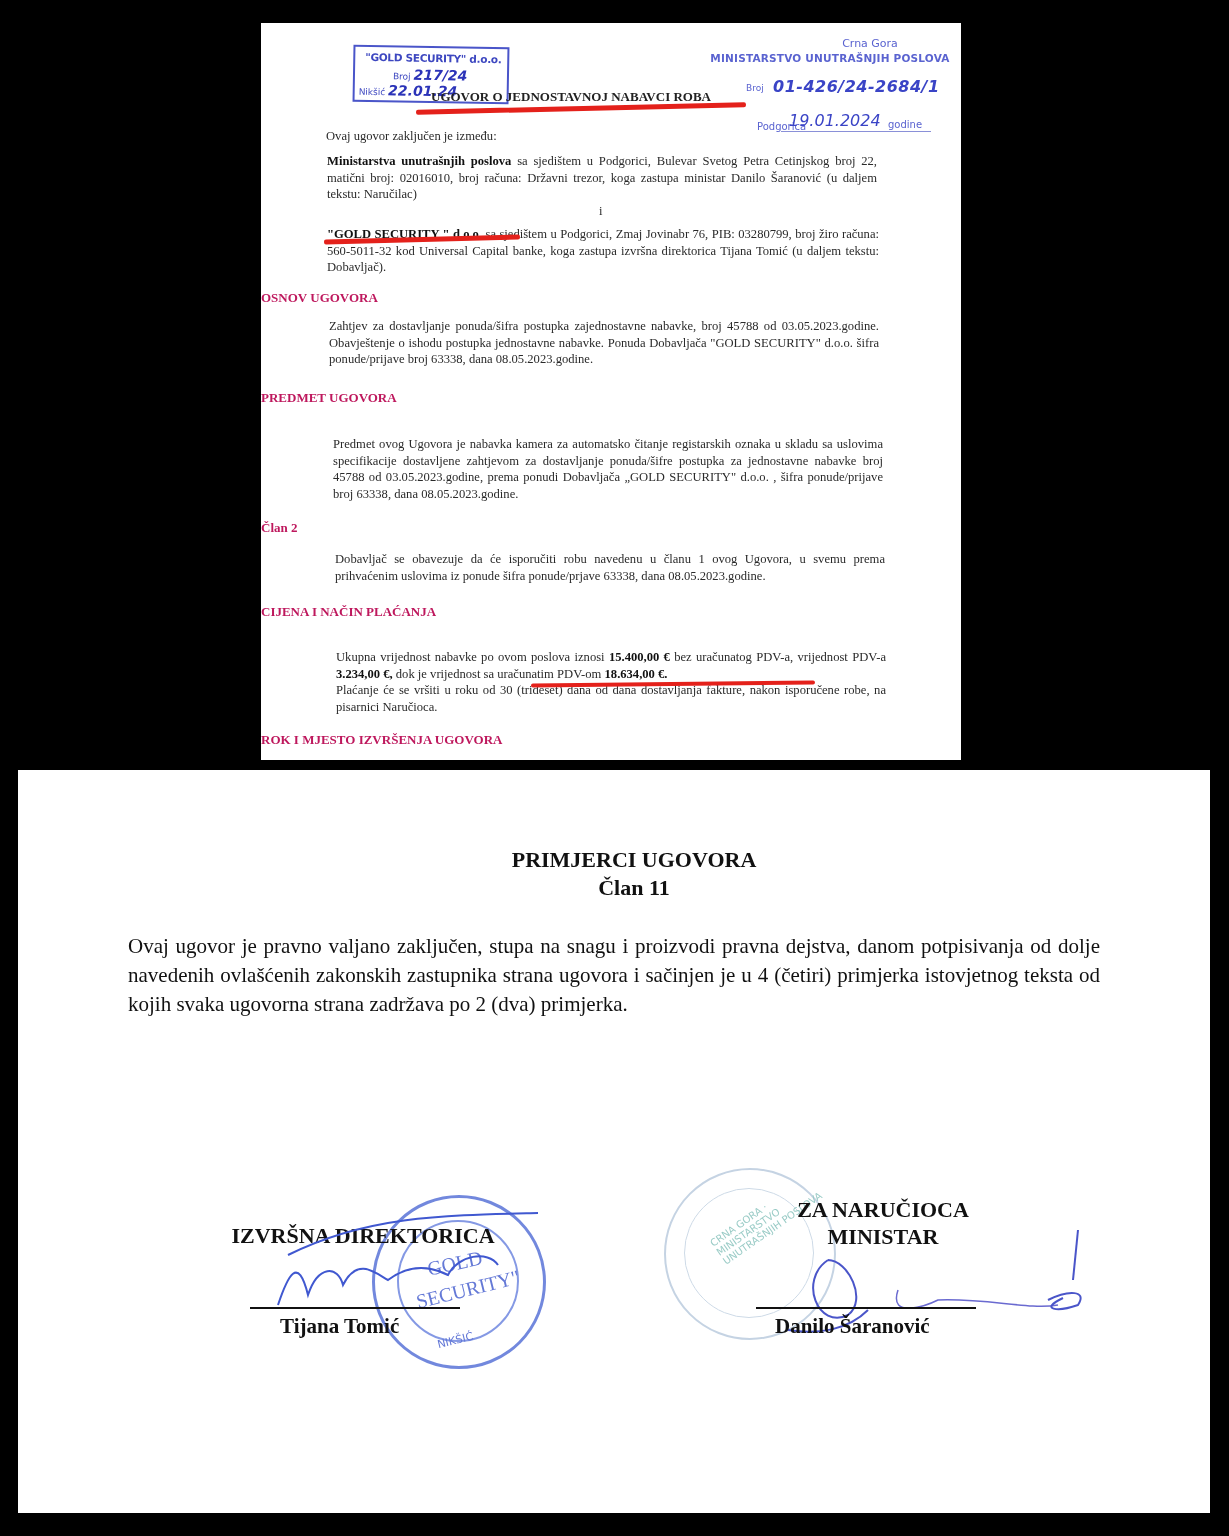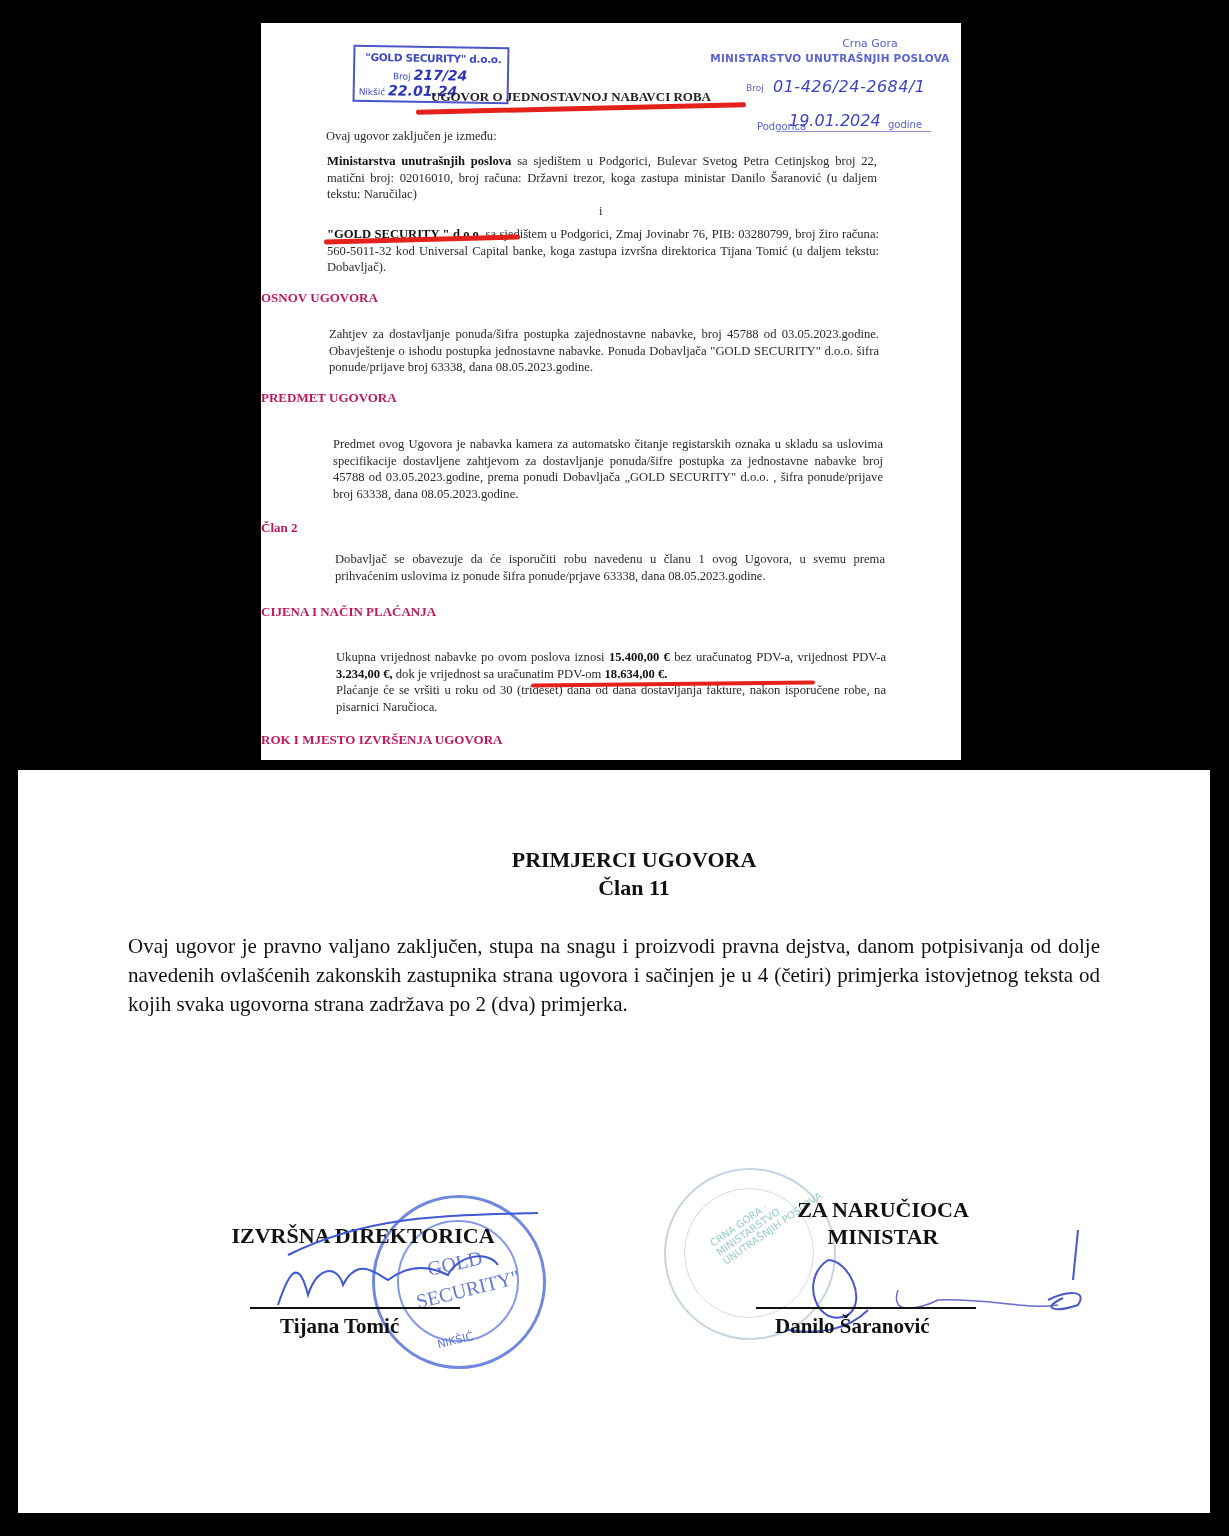--- a/index.html
+++ b/index.html
@@ -62,42 +62,42 @@
     </span>
   </div>
 
   <div class="min-stamp">
     <div class="cg">Crna Gora</div>
     <div class="ms">MINISTARSTVO UNUTRAŠNJIH POSLOVA</div>
   </div>
   <div class="abs" style="left:485px; top:60px; font-size:9px; color:#5a63d0; font-family:'DejaVu Sans',sans-serif;">
     <span>Broj</span>
   </div>
-  <div class="abs hand" style="left:512px; top:54px; font-size:16px; font-weight:normal; color:#3a44c6; letter-spacing:0.5px;">01-426/24-2684/1</div>
+  <div class="abs hand" style="left:512px; top:54px; font-size:16px; font-weight:bold; color:#3a44c6; letter-spacing:0.5px;">01-426/24-2684/1</div>
   <div class="abs" style="left:496px; top:98px; font-size:10px; color:#5a63d0; font-family:'DejaVu Sans',sans-serif;">Podgorica</div>
   <div class="abs hand" style="left:528px; top:88px; font-size:16px; font-weight:normal; color:#3a44c6;">19.01.2024</div>
   <div class="abs" style="left:627px; top:96px; font-size:10px; color:#5a63d0; font-family:'DejaVu Sans',sans-serif;">godine</div>
   <div class="abs" style="left:520px; top:108px; width:150px; height:1px; background:#8a90d8;"></div>
 
   <div class="title-line">UGOVOR O JEDNOSTAVNOJ NABAVCI ROBA</div>
   <div class="redline" style="left:155px; top:83px; width:330px; height:5px; transform:rotate(-1.3deg);"></div>
 
   <div class="abs p" style="left:65px; top:105px;">Ovaj ugovor zaključen je između:</div>
 
   <div class="abs p" style="left:66px; top:130px; width:550px;">
     <b>Ministarstva unutrašnjih poslova</b><span> sa sjedištem u Podgorici, Bulevar Svetog Petra Cetinjskog broj 22, matični broj: 02016010, broj računa: Državni trezor, koga zastupa ministar Danilo Šaranović (u daljem tekstu: Naručilac)</span>
   </div>
   <div class="abs p" style="left:338px; top:180px;">i</div>
   <div class="abs p" style="left:66px; top:203px; width:552px;">
     <b>"GOLD SECURITY " d.o.o.</b><span> sa sjedištem u Podgorici, Zmaj Jovinabr 76, PIB: 03280799, broj žiro računa: 560-5011-32 kod Universal Capital banke, koga zastupa izvršna direktorica Tijana Tomić (u daljem tekstu: Dobavljač).</span>
   </div>
   <div class="redline" style="left:63px; top:214px; width:196px; height:5px; transform:rotate(-1.5deg);"></div>
 
   <div class="abs h" style="left:0; width:700px; top:267px;">OSNOV UGOVORA</div>
-  <div class="abs p" style="left:68px; top:295px; width:550px;margin-top:8px;">Zahtjev za dostavljanje ponuda/šifra postupka zajednostavne nabavke, broj 45788 od 03.05.2023.godine. Obavještenje o ishodu postupka jednostavne nabavke. Ponuda Dobavljača "GOLD SECURITY" d.o.o. šifra ponude/prijave broj 63338, dana 08.05.2023.godine.</div>
+  <div class="abs p" style="left:68px; top:295px; width:550px;">Zahtjev za dostavljanje ponuda/šifra postupka zajednostavne nabavke, broj 45788 od 03.05.2023.godine. Obavještenje o ishodu postupka jednostavne nabavke. Ponuda Dobavljača "GOLD SECURITY" d.o.o. šifra ponude/prijave broj 63338, dana 08.05.2023.godine.</div>
 
   <div class="abs h" style="left:0; width:685px; top:367px;">PREDMET UGOVORA</div>
   <div class="abs p" style="left:72px; top:413px; width:550px;">Predmet ovog Ugovora je nabavka kamera za automatsko čitanje registarskih oznaka u skladu sa uslovima specifikacije dostavljene zahtjevom za dostavljanje ponuda/šifre postupka za jednostavne nabavke broj 45788 od 03.05.2023.godine, prema ponudi Dobavljača „GOLD SECURITY" d.o.o. , šifra ponude/prijave broj 63338, dana 08.05.2023.godine.</div>
 
   <div class="abs h" style="left:0; width:695px; top:497px;">Član 2</div>
   <div class="abs p" style="left:74px; top:528px; width:550px;">Dobavljač se obavezuje da će isporučiti robu navedenu u članu 1 ovog Ugovora, u svemu prema prihvaćenim uslovima iz ponude šifra ponude/prjave 63338, dana 08.05.2023.godine.</div>
 
   <div class="abs h" style="left:0; width:700px; top:581px;">CIJENA I NAČIN PLAĆANJA</div>
   <div class="abs p" style="left:75px; top:626px; width:550px;">
     <span>Ukupna vrijednost nabavke po ovom poslova iznosi </span><b>15.400,00 €</b><span> bez uračunatog PDV-a, vrijednost PDV-a </span><b>3.234,00 €,</b><span> dok je vrijednost sa uračunatim PDV-om </span><b>18.634,00 €.</b><br><span>Plaćanje će se vršiti u roku od 30 (trideset) dana od dana dostavljanja fakture, nakon isporučene robe, na pisarnici Naručioca.</span>

